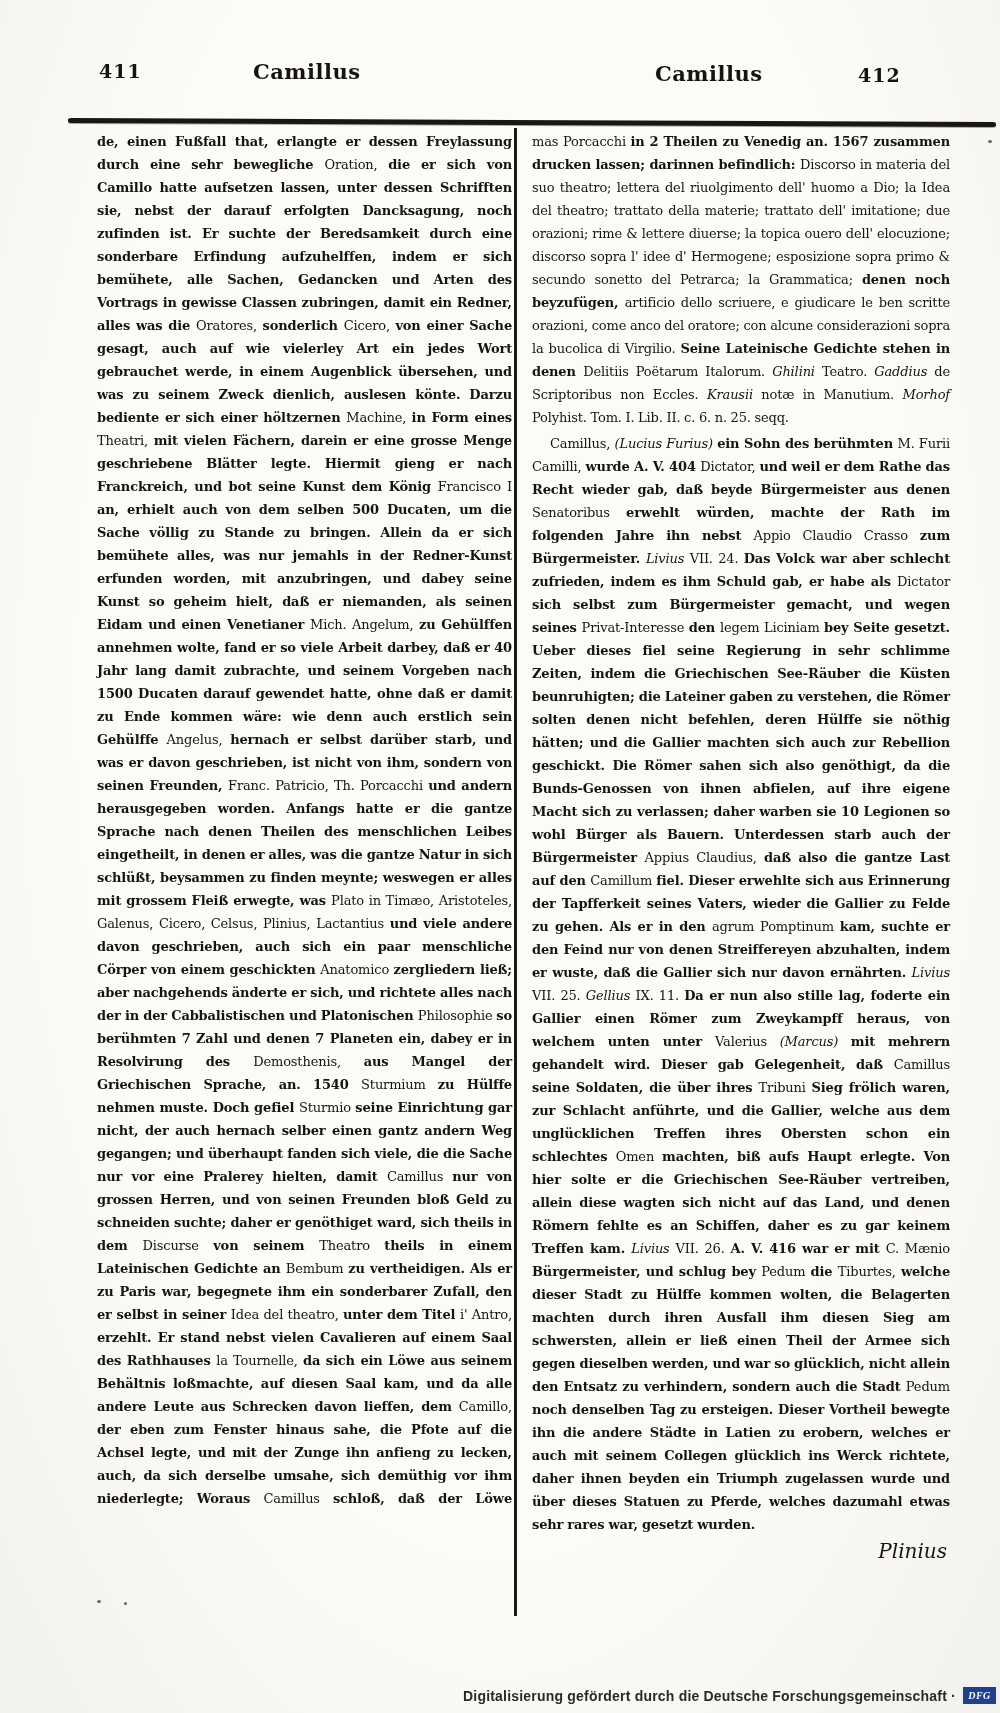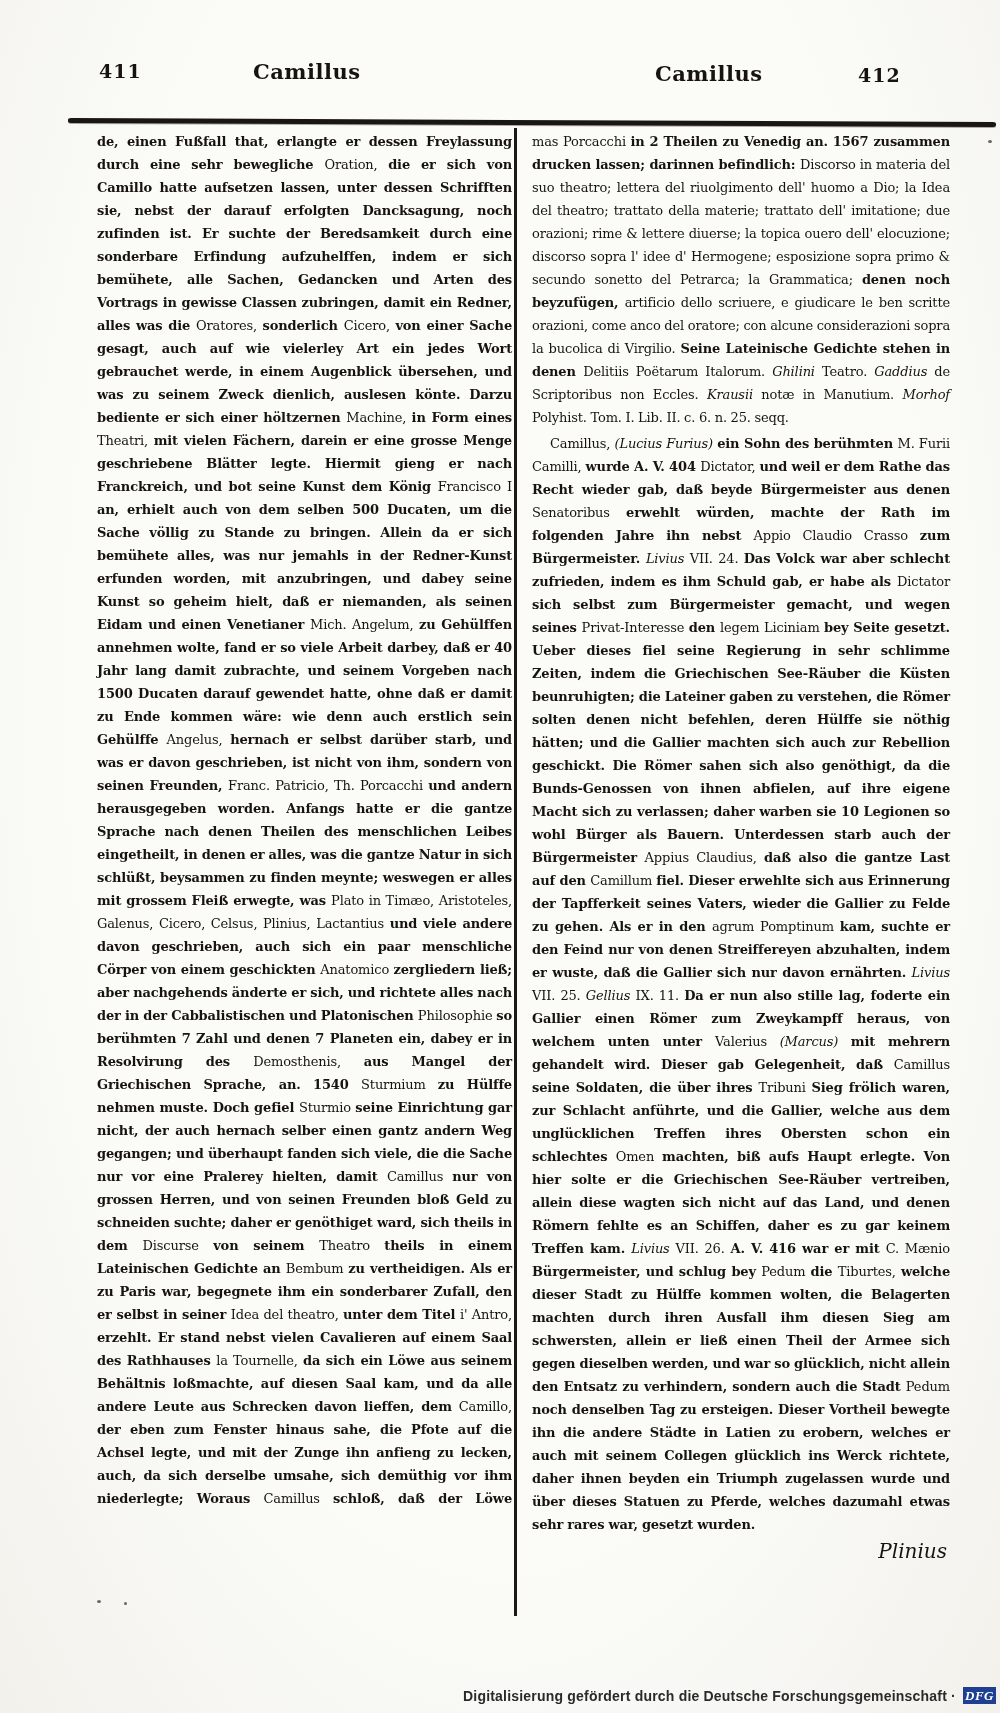--- a/index.html
+++ b/index.html
@@ -61,21 +61,21 @@
     position:absolute;right:4px;bottom:9px;
     display:flex;align-items:center;gap:7px;
     font-family:"Liberation Sans", sans-serif;
   }
   .credit{
     font-size:14px;font-weight:700;color:#2a2a2a;letter-spacing:.2px;
   }
   .dfg-badge{
     width:33px;height:17px;
     display:flex;align-items:center;justify-content:center;
-    color:#fff;font-size:13px;font-weight:700;letter-spacing:.5px;
+    color:#fff;font-size:10px;font-weight:700;letter-spacing:.5px;
     font-family:"Liberation Serif", serif;font-style:italic;
   }
 </style>
 </head>
 <body>
 
 <div class="page">
 
   <div class="pagenum left">411</div>
   <div class="runhead left">Camillus</div>

